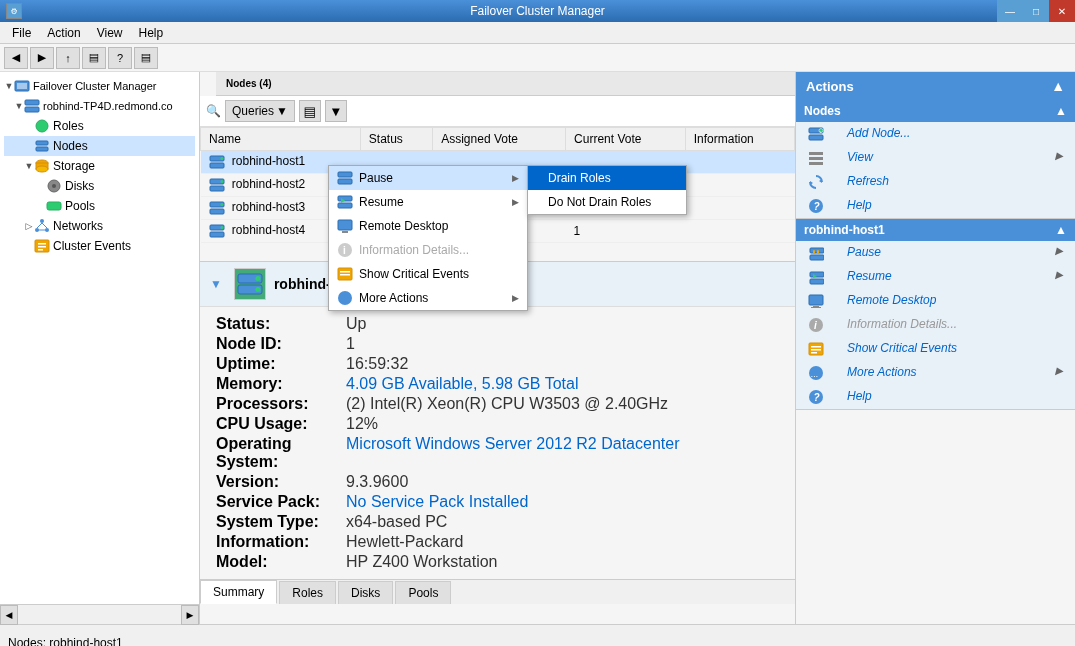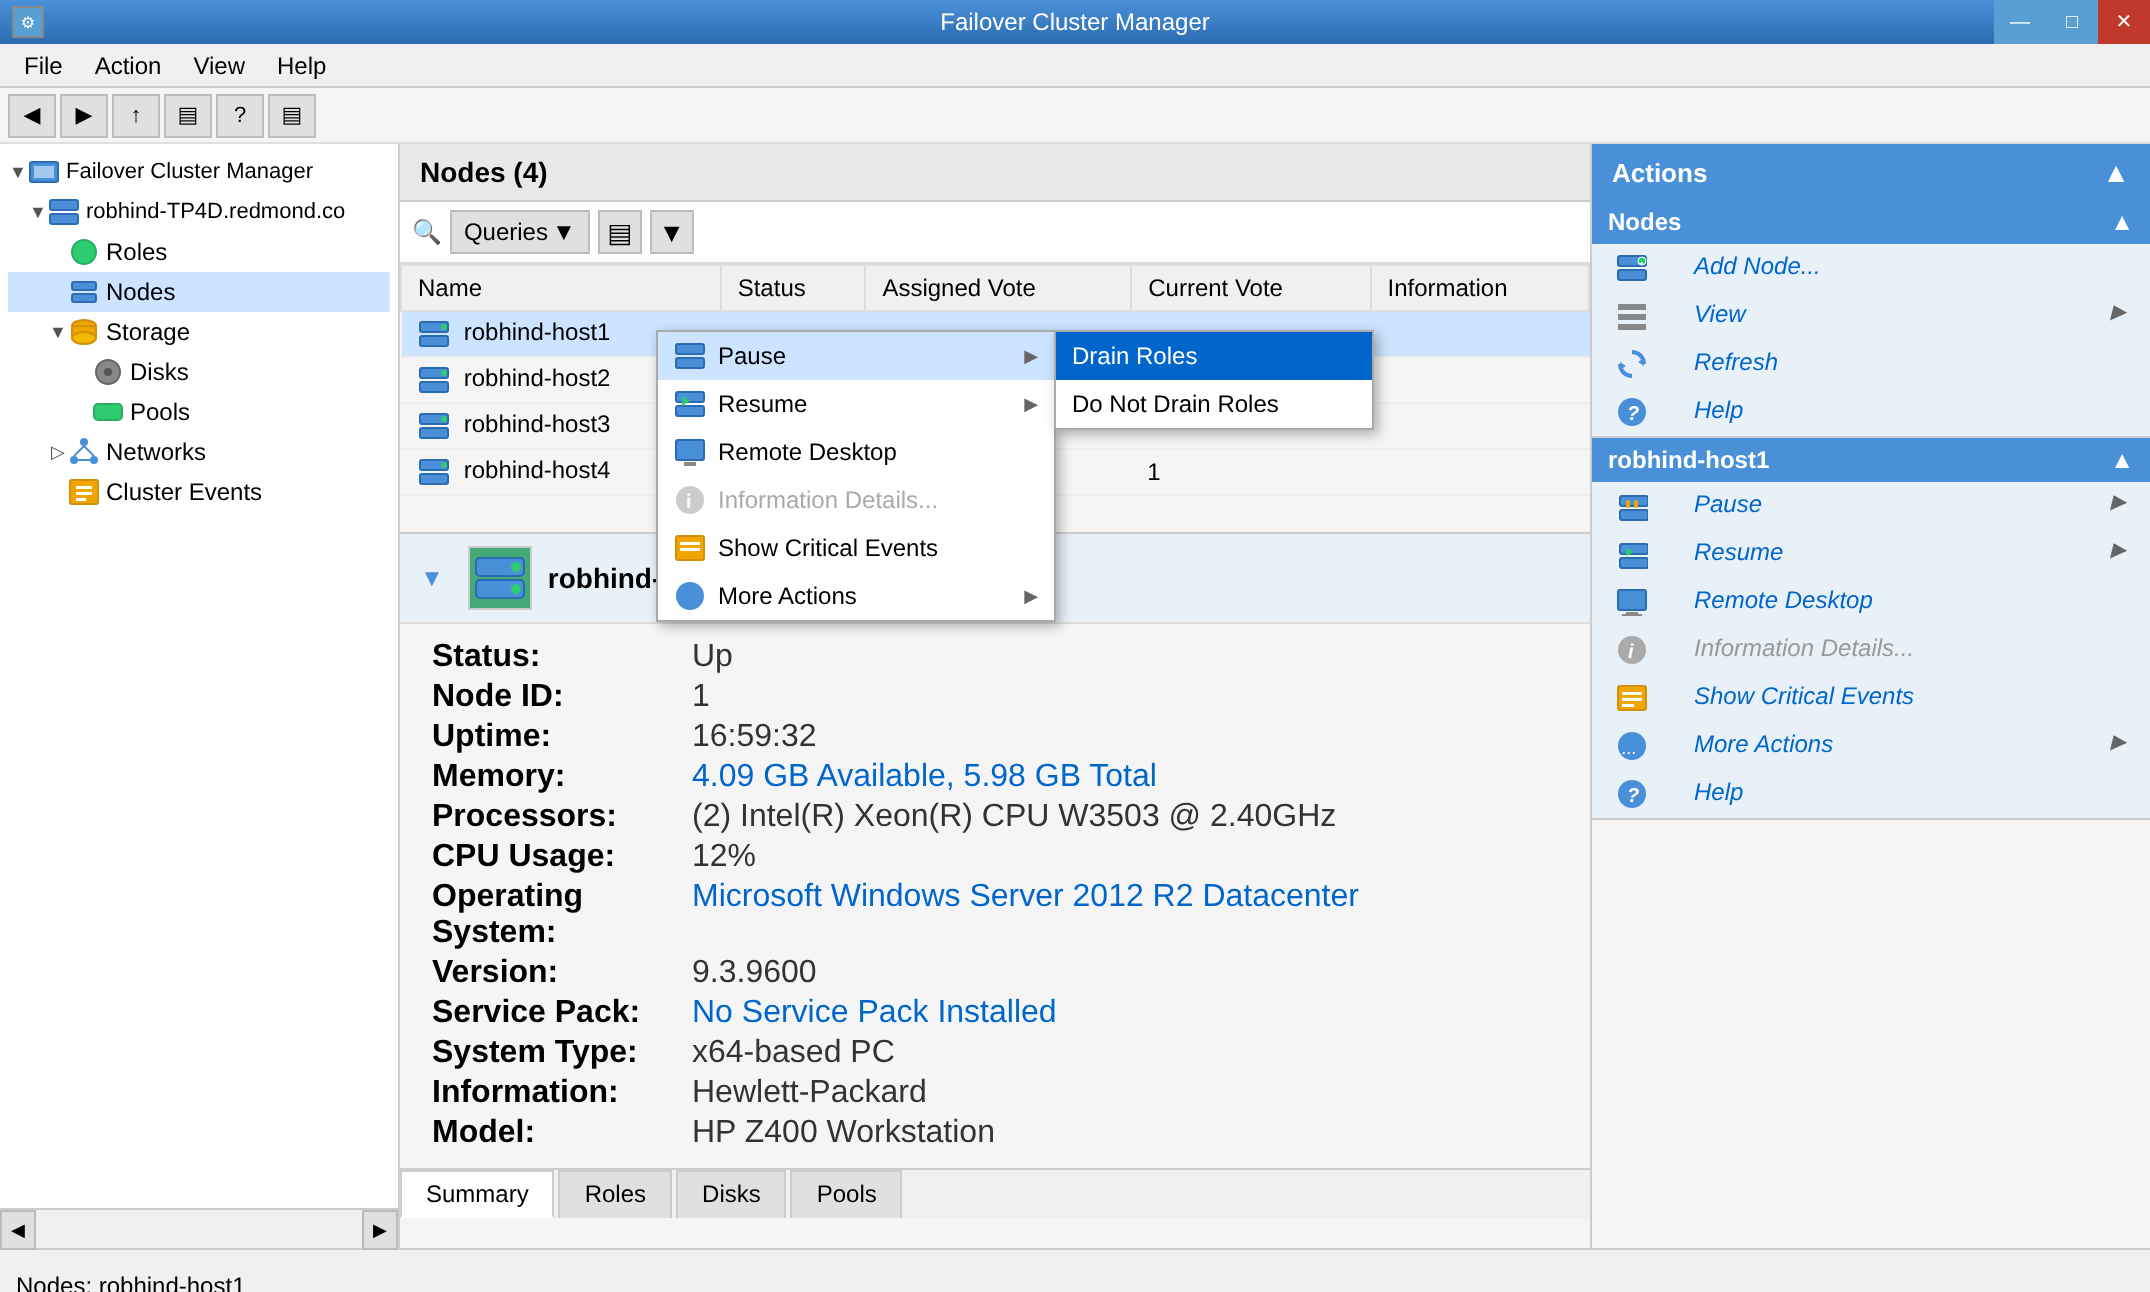--- a/index.html
+++ b/index.html
@@ -31,42 +31,42 @@
     .tree-icon { width: 16px; height: 16px; margin-right: 3px; display: inline-flex; align-items: center; justify-content: center; }
     .expand-btn { width: 10px; display: inline-flex; align-items: center; justify-content: center; font-size: 9px; color: #555; }
     .tree-scroll { display: flex; height: 20px; border-top: 1px solid #ccc; }
     .tree-scroll-content { flex: 1; background: #f0f0f0; }
     .tree-scroll-btn { width: 18px; height: 20px; background: #e0e0e0; border: 1px solid #bbb; display: flex; align-items: center; justify-content: center; font-size: 9px; cursor: pointer; }
 
     
     .center-panel { flex: 1; background: #f5f5f5; display: flex; flex-direction: column; overflow: hidden; }
     
     
-    .nodes-header { background: #e8e8e8; padding: 6px 10px; font-size: 14px; font-weight: bold; border-bottom: 1px solid #ccc; }
+    .nodes-header { background: #e8e8e8; padding: 6px 10px; font-size: 10px; font-weight: bold; border-bottom: 1px solid #ccc; margin-left: 16px; }
     
     
     .search-bar { display: flex; align-items: center; padding: 4px 6px; background: white; border-bottom: 1px solid #ddd; gap: 4px; }
     .search-input { flex: 1; height: 22px; border: 1px solid #bbb; padding: 0 6px; font-size: 12px; }
     .queries-btn { height: 22px; background: #e0e0e0; border: 1px solid #bbb; padding: 0 6px; cursor: pointer; display: flex; align-items: center; gap: 2px; font-size: 12px; }
     .view-btn { width: 22px; height: 22px; background: #e0e0e0; border: 1px solid #bbb; display: flex; align-items: center; justify-content: center; cursor: pointer; }
     .nodes-table { width: 100%; border-collapse: collapse; }
     .nodes-table th { background: #f0f0f0; border: 1px solid #ddd; padding: 4px 8px; text-align: left; font-weight: normal; font-size: 12px; cursor: pointer; white-space: nowrap; }
     .nodes-table td { border-bottom: 1px solid #eee; padding: 3px 8px; font-size: 12px; white-space: nowrap; }
     .nodes-table tr.selected { background: #cce4ff; }
     .detail-header { background: #e8f0f8; padding: 6px 10px; display: flex; align-items: center; gap: 8px; border-bottom: 1px solid #ddd; }
     .detail-host-icon { width: 32px; height: 32px; background: #4a7; display: flex; align-items: center; justify-content: center; color: white; font-size: 14px; border: 1px solid #ccc; }
     .detail-host-name { font-size: 14px; font-weight: bold; }
     .detail-expand { color: #4a90d9; cursor: pointer; margin-right: 4px; }
     .detail-body { padding: 8px 16px; display: grid; grid-template-columns: 130px 1fr; row-gap: 2px; font-size: 16px; }
     .detail-label { font-weight: bold; padding-right: 8px; }
     .detail-value { color: #333; }
     .detail-value.blue { color: #0066cc; }
 
     
-    .tab-bar { display: flex; background: #f0f0f0; border-top: 1px solid #ccc; }
+    .tab-bar { display: flex; background: #f0f0f0; border-top: 1px solid #ccc; align-items: flex-end; }
     .tab { padding: 4px 12px; border: 1px solid #ccc; border-bottom: none; background: #e0e0e0; cursor: pointer; font-size: 12px; margin-right: 2px; }
     .tab.active { background: white; border-bottom: 1px solid white; }
 
     
     .right-panel { width: 280px; background: #f5f5f5; border-left: 1px solid #ccc; overflow-y: auto; }
     .actions-header { background: #4a90d9; color: white; padding: 6px 10px; font-size: 13px; font-weight: bold; display: flex; justify-content: space-between; align-items: center; }
     .actions-header .collapse-btn { cursor: pointer; font-size: 14px; }
     .actions-section { background: #e8f0f8; border-bottom: 1px solid #ccc; }
     .actions-section-header { background: #4a90d9; color: white; padding: 4px 8px; font-size: 12px; font-weight: bold; display: flex; justify-content: space-between; align-items: center; }
     .action-item { display: flex; align-items: flex-start; padding: 4px 12px; cursor: pointer; gap: 23px; font-size: 12px; color: #0066cc; font-style: italic; }
@@ -75,21 +75,21 @@
     .action-arrow { margin-left: auto; color: #666; font-size: 10px; }
 
     
     .context-menu-overlay { position: fixed; z-index: 1000; }
     .context-menu { background: white; border: 1px solid #aaa; box-shadow: 2px 2px 6px rgba(0,0,0,0.3); min-width: 200px; }
     .ctx-item { display: flex; align-items: center; padding: 4px 8px; cursor: pointer; gap: 6px; font-size: 12px; position: relative; }
     .ctx-item.disabled { color: #aaa; cursor: default; }
     .ctx-icon { width: 16px; height: 16px; display: flex; align-items: center; justify-content: center; flex-shrink: 0; }
     .ctx-arrow { margin-left: auto; font-size: 9px; color: #666; }
     .ctx-submenu { position: absolute; left: 100%; top: -1px; background: white; border: 1px solid #aaa; box-shadow: 2px 2px 6px rgba(0,0,0,0.3); min-width: 160px; z-index: 1001; }
-    .ctx-submenu-item { display: flex; align-items: center; padding: 5px 8px; cursor: pointer; font-size: 12px; }
+    .ctx-submenu-item { display: flex; align-items: center; padding: 5px 20px; cursor: pointer; font-size: 12px; }
     .ctx-submenu-item.active { background: #0066cc; color: white; }
 
     
     .status-bar { background: #f0f0f0; height: 37px; border-top: 1px solid #ccc; display: flex; align-items: center; padding: 0 8px; font-size: 12px; }
     
     
     .table-area { height: 135px; overflow: auto; border-bottom: 1px solid #ccc; }
     
     
     .detail-area { flex: 1; overflow: auto; display: flex; flex-direction: column; }

